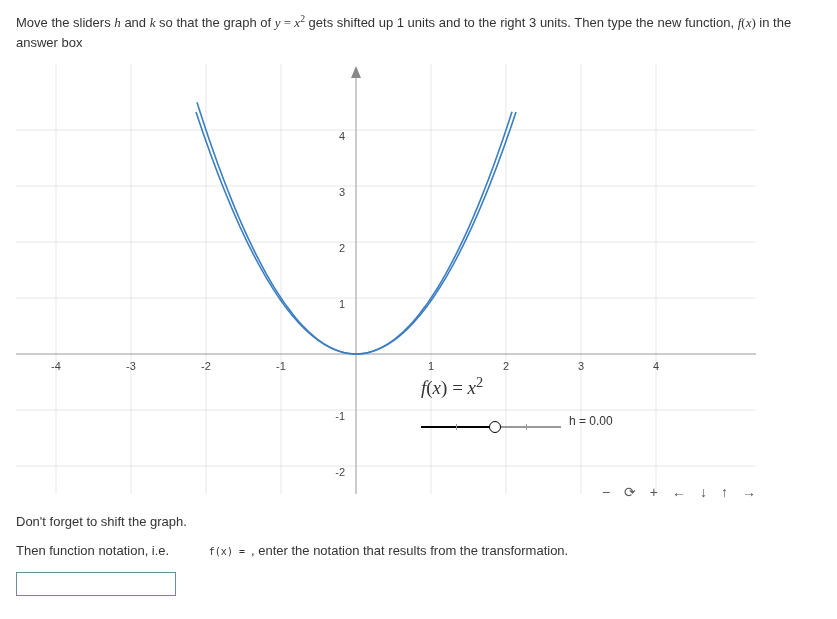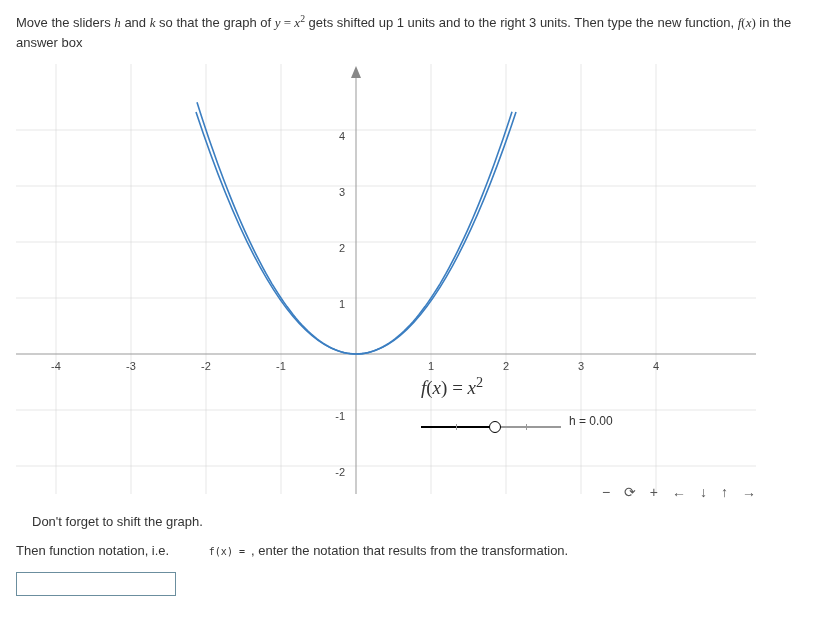--- a/index.html
+++ b/index.html
@@ -78,21 +78,21 @@
     bottom: -6px;
     right: 0;
     display: flex;
     gap: 14px;
     font-size: 14px;
     color: #555;
     align-items: center;
   }
   .nav-icons span { cursor: pointer; }
 
-  .reminder { margin-top: 18px; font-size: 13px; margin-left: 16px; }
+  .reminder { margin-top: 18px; font-size: 13px; }
   .second-instr { margin-top: 14px; font-size: 13px; }
   .mono { font-family: 'Lucida Console', Monaco, monospace; font-size: 10px; margin-left: 36px; }
 
   .answer-input {
     margin-top: 14px;
     width: 160px; height: 24px;
     border: 1px solid #7a9; 
     border-color: #8aa #8aa #8aa #8aa;
     border: 1px solid #6b8e9e;
     padding: 2px 4px;

